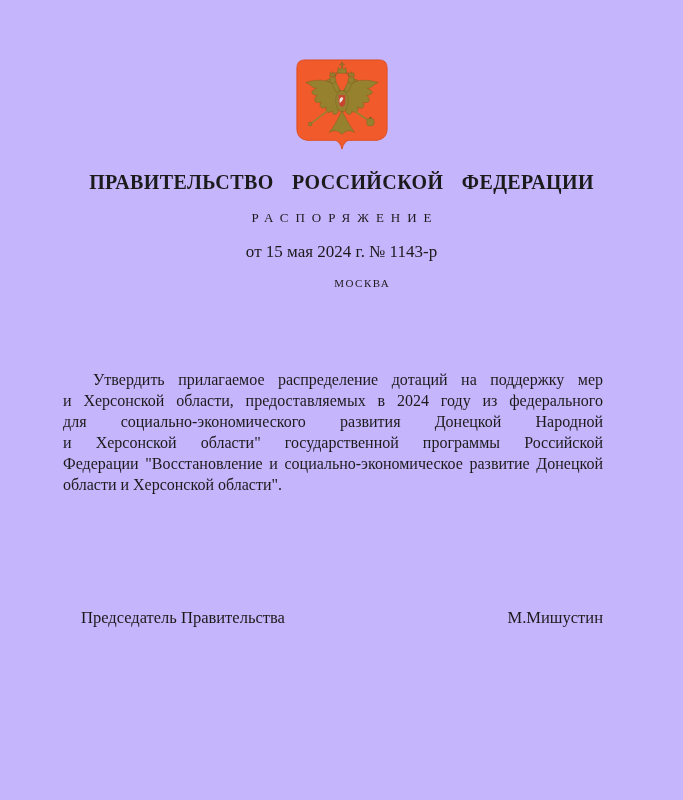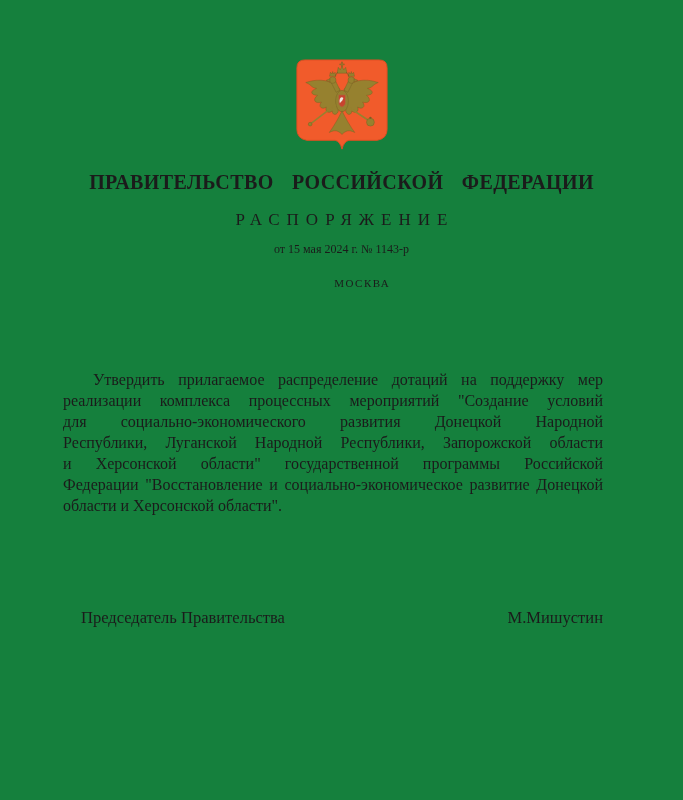--- a/index.html
+++ b/index.html
@@ -4,21 +4,21 @@
 <style>
   html, body {
     margin: 0;
     padding: 0;
     background: #ffffff;
   }
   .page {
     position: relative;
     width: 683px;
     height: 800px;
-    background: #15803d;
+    background: #c4b5fd;
     overflow: hidden;
     font-family: "Liberation Serif", "DejaVu Serif", serif;
     color: #1b1b1b;
   }
   .emblem {
     position: absolute;
     top: 57px;
     left: 50%;
     transform: translateX(-50%);
     width: 98px;
@@ -35,32 +35,32 @@
     letter-spacing: 0.4px;
     word-spacing: 13px;
     white-space: nowrap;
   }
   .doctype {
     position: absolute;
     top: 210px;
     left: 0;
     width: 100%;
     text-align: center;
-    font-size: 17px;
+    font-size: 13px;
     letter-spacing: 7px;
     text-indent: 7px;
     white-space: nowrap;
   }
   .dateline {
     position: absolute;
     top: 242px;
     left: 0;
     width: 100%;
     text-align: center;
-    font-size: 12px;
+    font-size: 17px;
     white-space: nowrap;
   }
   .place {
     position: absolute;
     top: 277px;
     left: 0;
     width: 100%;
     text-align: center;
     font-size: 11px;
     letter-spacing: 1.5px;
@@ -154,23 +154,22 @@
     </svg>
   </div>
 
   <div class="issuer">ПРАВИТЕЛЬСТВО РОССИЙСКОЙ ФЕДЕРАЦИИ</div>
   <div class="doctype">РАСПОРЯЖЕНИЕ</div>
   <div class="dateline">от 15 мая 2024 г. № 1143-р</div>
   <div class="place">МОСКВА</div>
 
   <div class="decree-body">
       <div class="line first">Утвердить прилагаемое распределение дотаций на поддержку мер</div>
-      <div class="line">реализации комплекса процессных мероприятий "Создание условий</div>
+      <div class="line">и Херсонской области, предоставляемых в 2024 году из федерального</div>
       <div class="line">для социально-экономического развития Донецкой Народной</div>
-      <div class="line">Республики, Луганской Народной Республики, Запорожской области</div>
       <div class="line">и Херсонской области" государственной программы Российской</div>
       <div class="line">Федерации "Восстановление и социально-экономическое развитие Донецкой</div>
       <div class="line last">области и Херсонской области".</div>
     </div>
 
   <div class="signature">
     <div class="sig-title">
       <div>Председатель Правительства</div>
     </div>
     <div class="sig-name">М.Мишустин</div>

